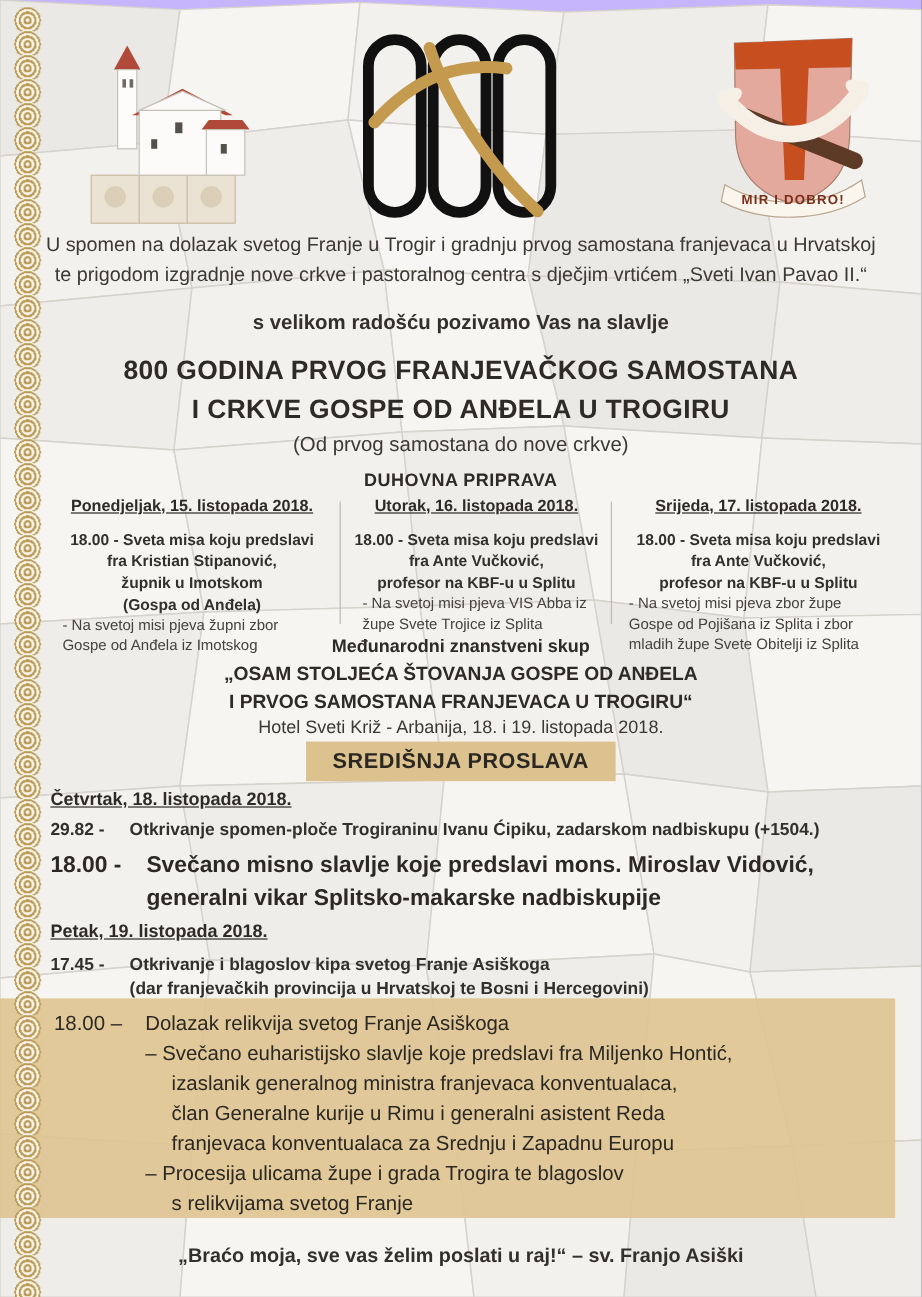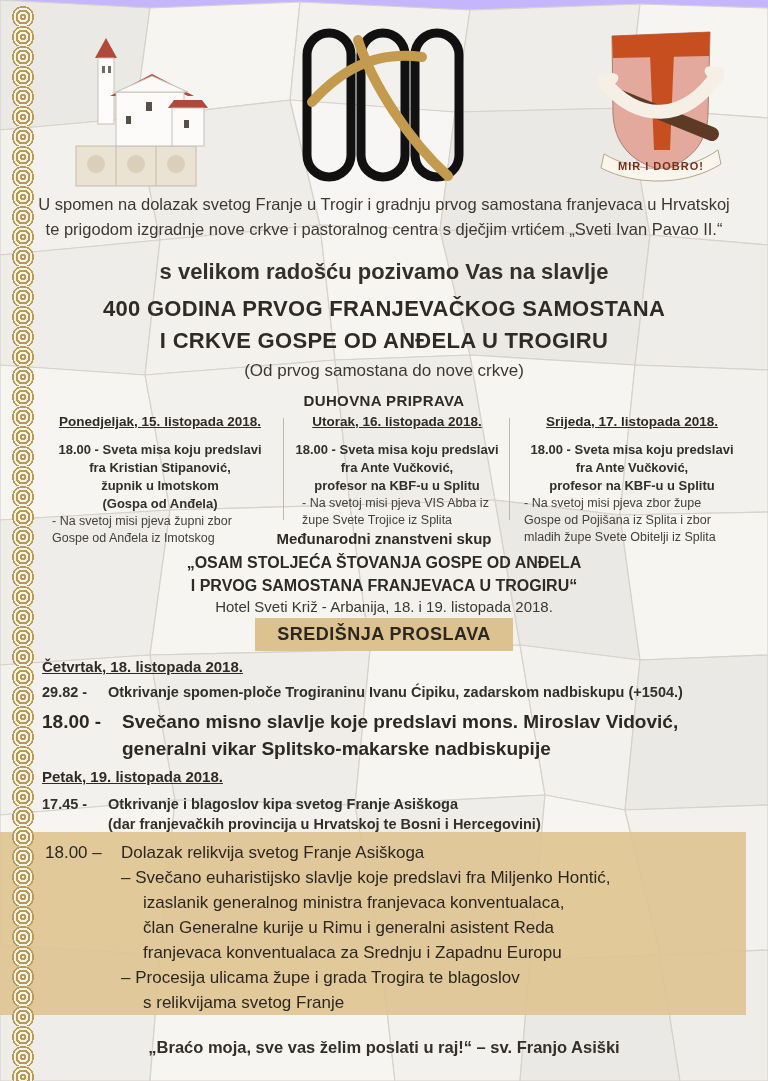--- a/index.html
+++ b/index.html
@@ -15,21 +15,21 @@
       #f8f3e6 0 1.5px,#b99a56 1.5px 3.5px,#f8f3e6 3.5px 5.5px,
       #b99a56 5.5px 7.5px,#f8f3e6 7.5px 9.5px,#b99a56 9.5px 11px,
       rgba(0,0,0,0) 11px);
     background-size:26px 20px;
   }
   .art{position:absolute;z-index:2;}
   .txt{position:absolute;z-index:3;}
   .center{left:0;width:768px;text-align:center;}
   .pre{white-space:pre-line;}
   .intro{top:192px;font-size:16.5px;line-height:25px;color:#3c3833;}
-  .invite{top:259px;font-size:22px;font-weight:bold;color:#33302b;}
+  .invite{top:259px;font-size:17px;font-weight:bold;color:#33302b;}
   .title1{top:296px;font-size:22px;font-weight:bold;letter-spacing:.3px;color:#2e2b27;}
   .title2{top:328px;font-size:22px;font-weight:bold;letter-spacing:.3px;color:#2e2b27;}
   .subtitle{top:361px;font-size:17px;color:#3c3833;}
   .prep-head{top:392px;font-size:15px;font-weight:bold;letter-spacing:.4px;color:#2e2b27;}
   .col{position:absolute;top:414px;z-index:3;}
   .col .date{font-size:13.5px;font-weight:bold;text-decoration:underline;text-align:center;color:#2e2b27;margin-bottom:12px;}
   .col .mass{font-size:13px;line-height:18px;font-weight:bold;text-align:center;color:#32302b;}
   .col .choir{font-size:12.5px;line-height:17px;text-align:left;color:#45423c;padding-left:10px;}
   .col1{left:42px;width:236px;}
   .col2{left:292px;width:210px;}
@@ -155,21 +155,21 @@
     <ellipse cx="12" cy="50" rx="9" ry="6" fill="#f6efe6" transform="rotate(-30 12 50)"></ellipse>
     <ellipse cx="115" cy="43" rx="9" ry="6" fill="#f6efe6" transform="rotate(28 115 43)"></ellipse>
     <path d="M6,124 C 40,144 86,144 120,120 L123,134 C 88,156 38,156 3,138 Z" fill="#faf6ee" stroke="#b7a58c" stroke-width="1"></path>
     <text x="63" y="140" text-anchor="middle" font-size="11" font-weight="bold" fill="#7c2d18" letter-spacing="1" font-family="Liberation Sans, sans-serif">MIR I DOBRO!</text>
   </svg>
 
   <div class="txt center intro pre">U spomen na dolazak svetog Franje u Trogir i gradnju prvog samostana franjevaca u Hrvatskoj
 te prigodom izgradnje nove crkve i pastoralnog centra s dječjim vrtićem „Sveti Ivan Pavao II.“</div>
   <div class="txt center invite">s velikom radošću pozivamo Vas na slavlje</div>
 
-  <div class="txt center title1">400 GODINA PRVOG FRANJEVAČKOG SAMOSTANA</div>
+  <div class="txt center title1">800 GODINA PRVOG FRANJEVAČKOG SAMOSTANA</div>
   <div class="txt center title2">I CRKVE GOSPE OD ANĐELA U TROGIRU</div>
   <div class="txt center prep-head">DUHOVNA PRIPRAVA</div>
 
   <div class="txt center subtitle">(Od prvog samostana do nove crkve)</div>
 
   <div class="col col1">
     <div class="date">Ponedjeljak, 15. listopada 2018.</div>
     <div class="mass pre">18.00 - Sveta misa koju predslavi
 fra Kristian Stipanović,
 župnik u Imotskom

